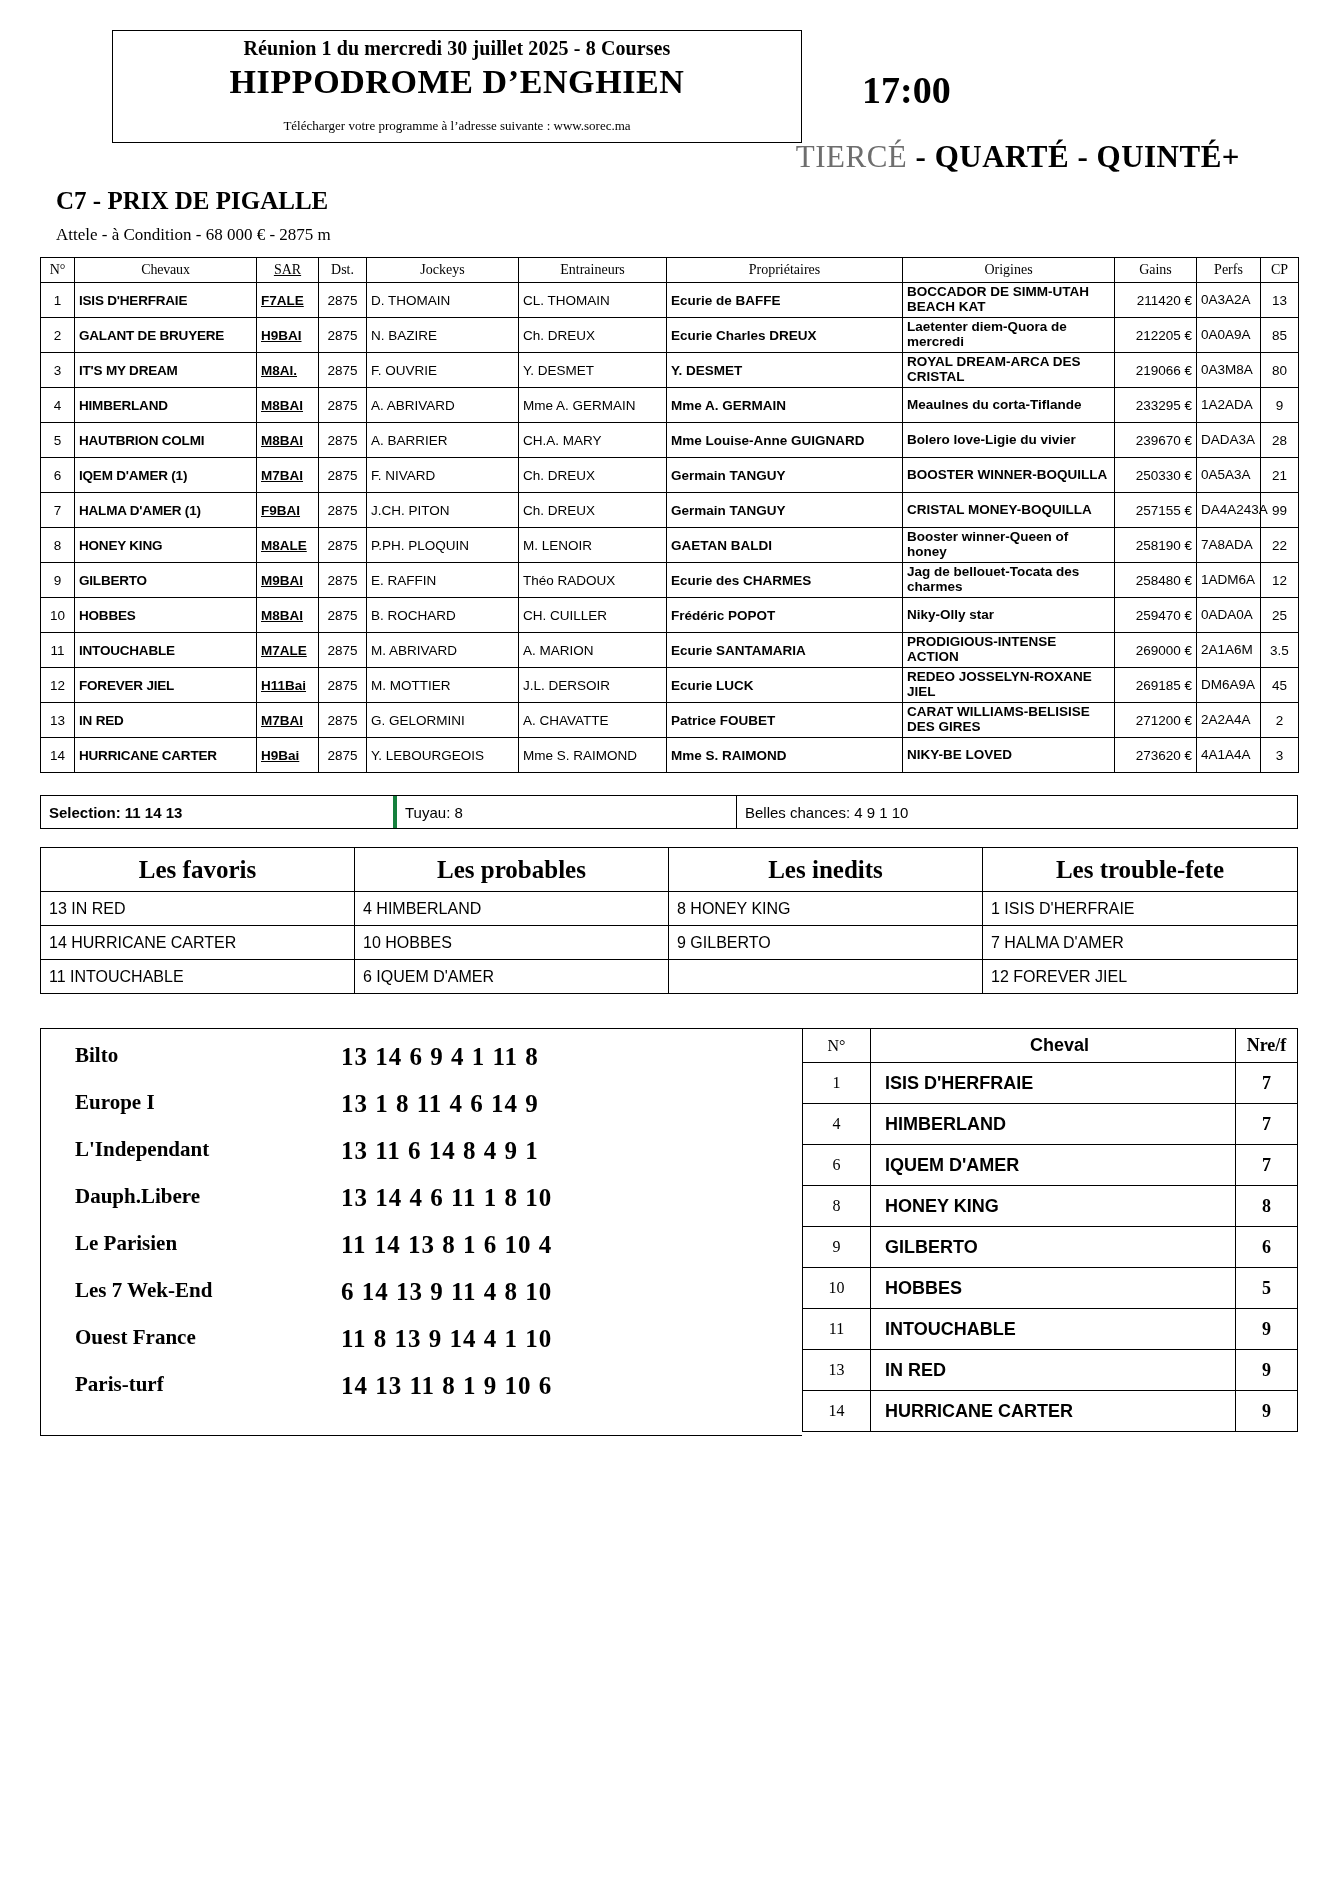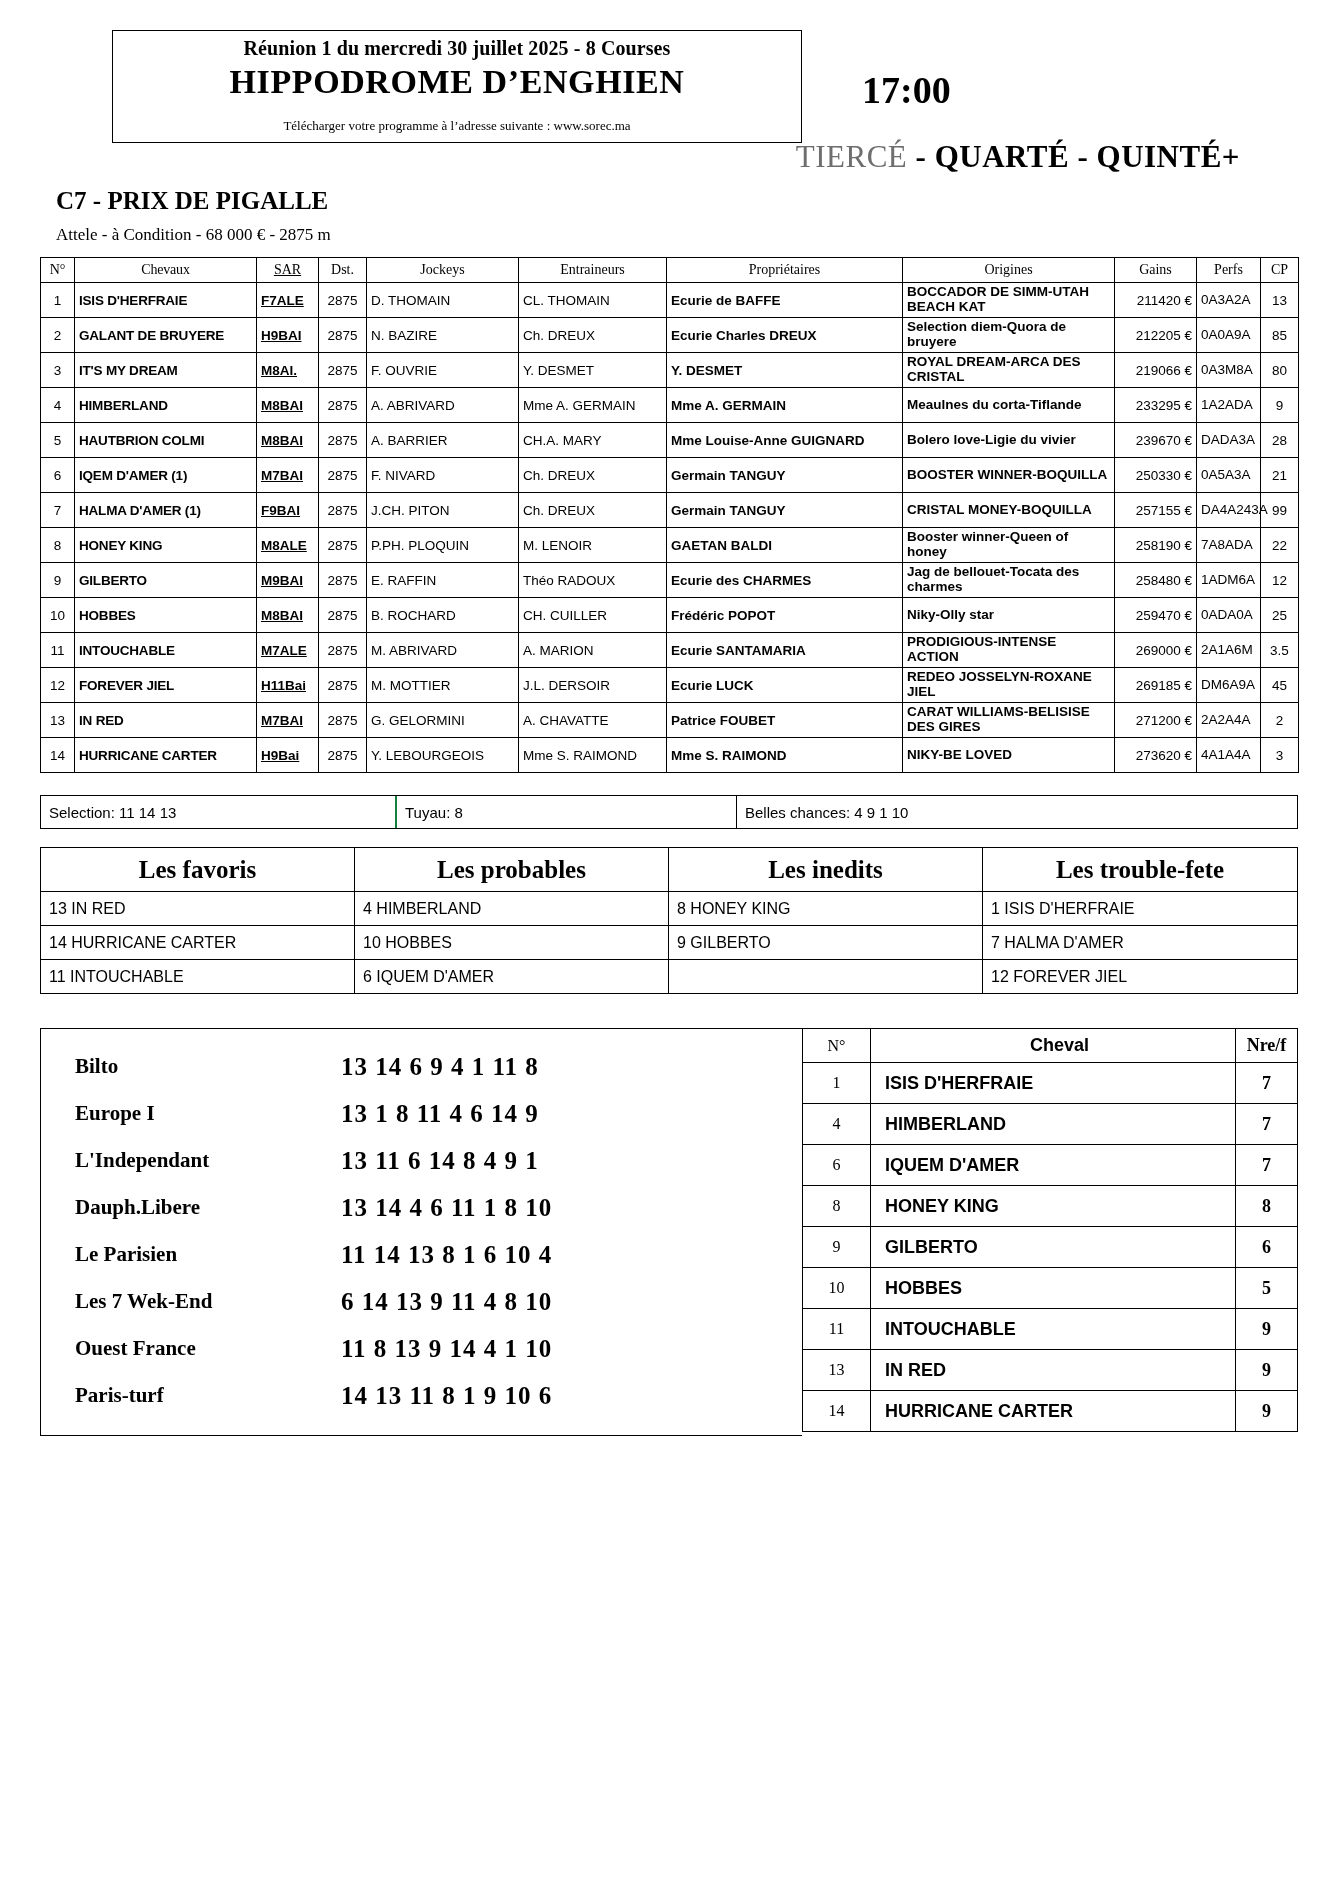--- a/index.html
+++ b/index.html
@@ -157,21 +157,21 @@
     width: 1258px;
     margin: 22px 0 0 6px;
     display: flex;
     border: 1px solid #000;
     height: 34px;
     align-items: center;
     font-size: 15px;
     font-family: "Liberation Sans", sans-serif;
   }
   .selbar > div { padding-left: 8px; display:flex; align-items:center; height:100%;}
-  .selbar .s1 { width: 356px; border-right: 2px solid #15803d; }
+  .selbar .s1 { width: 356px; border-right: 4px solid #15803d; font-weight: bold; }
   .selbar .s2 { width: 340px; border-right: 1px solid #000; }
   .selbar .s3 { flex: 1; }
 
   
   .groups {
     width: 1258px;
     margin: 18px 0 0 6px;
     table-layout: fixed;
   }
   .groups th, .groups td {
@@ -200,21 +200,21 @@
   }
   .press {
     width: 762px;
     border: 1px solid #000;
     border-right: none;
     padding: 14px 0 16px 0;
     min-height: 390px;
   }
   .press-row {
     display: flex;
-    align-items: center;
+    align-items: flex-start;
     height: 47px;
   }
   .press-name {
     width: 300px;
     padding-left: 34px;
     font-size: 21px;
     font-weight: bold;
     font-family: "Liberation Serif", serif;
   }
   .press-nums {
@@ -300,21 +300,21 @@
           <td class="c-cp">13</td>
         </tr>
         <tr>
           <td class="c-num">2</td>
           <td class="c-horse">GALANT DE BRUYERE</td>
           <td class="c-sar">H9BAI</td>
           <td class="c-dst">2875</td>
           <td class="c-jock">N. BAZIRE</td>
           <td class="c-train">Ch. DREUX</td>
           <td class="c-prop">Ecurie Charles DREUX</td>
-          <td class="c-orig">Selection diem-Quora de bruyere</td>
+          <td class="c-orig">Laetenter diem-Quora de mercredi</td>
           <td class="c-gains">212205 €</td>
           <td class="c-perfs">0A0A9A</td>
           <td class="c-cp">85</td>
         </tr>
         <tr>
           <td class="c-num">3</td>
           <td class="c-horse">IT'S MY DREAM</td>
           <td class="c-sar">M8AI.</td>
           <td class="c-dst">2875</td>
           <td class="c-jock">F. OUVRIE</td>

